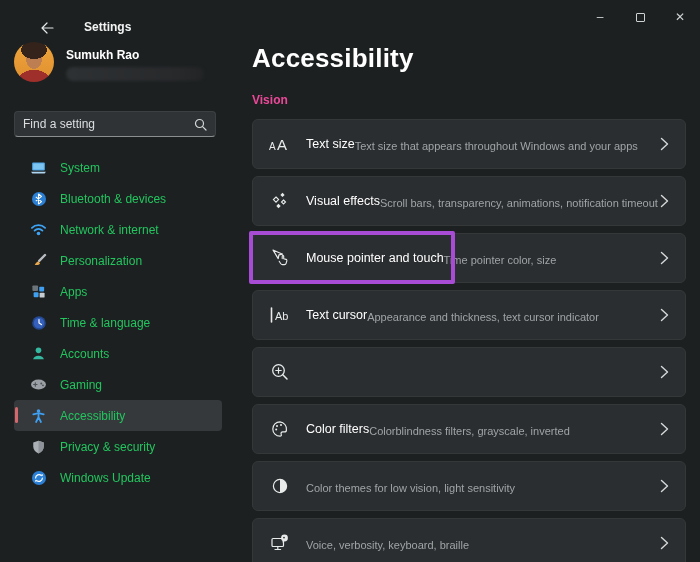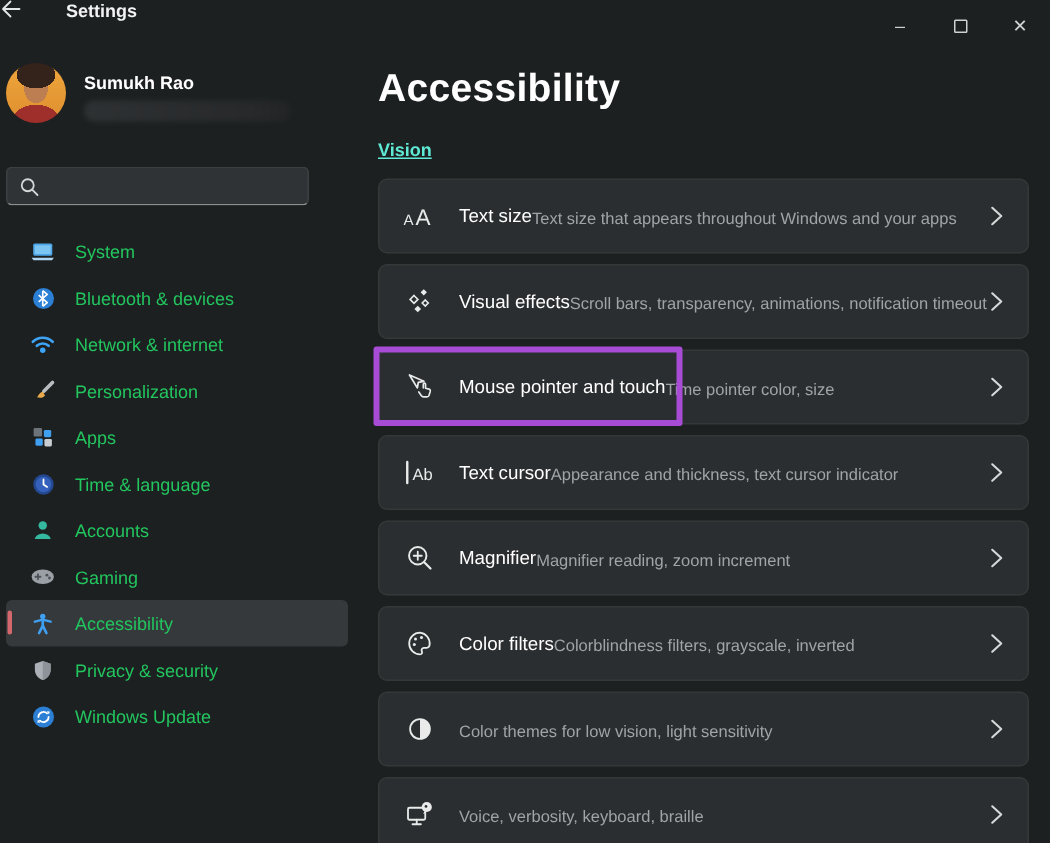--- a/index.html
+++ b/index.html
@@ -5,29 +5,29 @@
   * { margin:0; padding:0; box-sizing:border-box; }
   html,body { width:700px; height:562px; overflow:hidden; }
   body {
     background:#1d2021;
     color:#fff;
     font-family:"Liberation Sans", sans-serif;
     font-size:12px;
     position:relative;
   }
   
-  .titlebar { height:34px; display:flex; align-items:flex-start; }
+  .titlebar { height:34px; display:flex; align-items:flex-end;padding-left:40px; }
   .back-btn { width:44px; text-align:center; font-size:14px; color:#e6e8e8; cursor:default; }
   .app-title { font-weight:700; font-size:12px; color:#f2f3f3; }
   .win-controls { margin-left:auto; display:flex; height:34px; }
   .win-btn { width:40px; height:34px; display:flex; align-items:center; justify-content:center; color:#cfd2d3; font-size:12px; }
   .win-btn .maxbox { width:9px; height:9px; border:1px solid #cfd2d3; border-radius:1px; }
   
   .content { display:flex; height:528px; }
-  .sidebar { width:236px; padding:0 4px; flex-shrink:0; }
+  .sidebar { width:236px; padding:0 14px; flex-shrink:0; }
   .main { flex:1; padding:0 14px 0 16px; }
   
   .profile { display:flex; align-items:flex-start; margin-top:8px; height:44px; }
   .avatar {
     width:40px; height:40px; border-radius:50%; flex-shrink:0; overflow:hidden;
     background:
       radial-gradient(ellipse 13px 9px at 50% 20%, #33231a 0 99%, transparent 100%),
       radial-gradient(ellipse 8px 10px at 50% 42%, #bd7f52 0 99%, transparent 100%),
       radial-gradient(ellipse 16px 11px at 50% 97%, #9e2f2a 0 99%, transparent 100%),
       linear-gradient(#f0a53c, #dd8f2e);
@@ -59,21 +59,21 @@
   }
   .nav-item.selected { background:#35393c; }
   .nav-item.selected::before {
     content:""; position:absolute; left:1px; top:7px; width:3px; height:16px;
     border-radius:2px; background:#d4676c;
   }
   .nav-icon { width:17px; height:17px; margin-right:13px; display:flex; align-items:center; justify-content:center; }
   .nav-label { font-size:12px; color:#22c55e; }
   
   .page-title { font-size:26px; font-weight:700; letter-spacing:.2px; margin-top:9px; color:#fff; }
-  .section-label { font-size:12px; font-weight:700; margin-top:19px; color:#5eead4;text-decoration:underline; }
+  .section-label { font-size:12px; font-weight:700; margin-top:19px; color:#ec4899; }
   .cards { margin-top:12px; }
   .card {
     position:relative; height:50px; margin-bottom:7px;
     background:#2b2e30; border:1px solid #353839; border-radius:6px;
     display:flex; align-items:center; padding:0 16px; cursor:default;
   }
   .card-icon { width:22px; height:22px; margin-right:15px; display:flex; align-items:center; justify-content:center; flex-shrink:0; }
   .card-text { display:flex; flex-direction:row; }
   .card-title { font-size:12.5px; color:#ffffff; }
   .card-sub { font-size:11px; color:#a0a4a6; margin-top:3px; }
@@ -109,20 +109,21 @@
 
     <div class="profile">
       <div class="avatar"></div>
       <div class="profile-text">
         <div class="profile-name">Sumukh Rao</div>
         <div class="profile-email-blur"></div>
       </div>
     </div>
 
     <div class="search-box">
+      <input type="text" placeholder="Find a setting" style="">
       <span class="search-icon">
         <svg width="13" height="13" viewBox="0 0 13 13">
           <circle cx="5.5" cy="5.5" r="4" stroke="#d4d6d7" stroke-width="1.2" fill="none"></circle>
           <path d="M8.6 8.6 L12 12" stroke="#d4d6d7" stroke-width="1.2" stroke-linecap="round"></path>
         </svg>
       </span>
     </div>
 
     <div class="nav">
 
@@ -331,24 +332,20 @@
       </div>
 
       <div class="card">
         <span class="card-icon">
           <svg width="20" height="20" viewBox="0 0 20 20">
             <circle cx="8.5" cy="8.5" r="5.8" stroke="#e9ebeb" stroke-width="1.3" fill="none"></circle>
             <path d="M12.8 12.8 L17 17" stroke="#e9ebeb" stroke-width="1.5" stroke-linecap="round"></path>
             <path d="M8.5 5.8 V11.2 M5.8 8.5 H11.2" stroke="#e9ebeb" stroke-width="1.2" stroke-linecap="round"></path>
           </svg>
         </span>
-        <span class="card-text">
-          <span class="card-title">Magnifier</span>
-          <span class="card-sub">Magnifier reading, zoom increment</span>
-        </span>
         <span class="chevron">
           <svg width="9" height="14" viewBox="0 0 9 14">
               <path d="M1.5 1.5 L7.5 7 L1.5 12.5" stroke="#d6d8d9" stroke-width="1.4" fill="none" stroke-linecap="round" stroke-linejoin="round"></path>
             </svg>
         </span>
       </div>
 
       <div class="card">
         <span class="card-icon">
           <svg width="20" height="20" viewBox="0 0 20 20">

